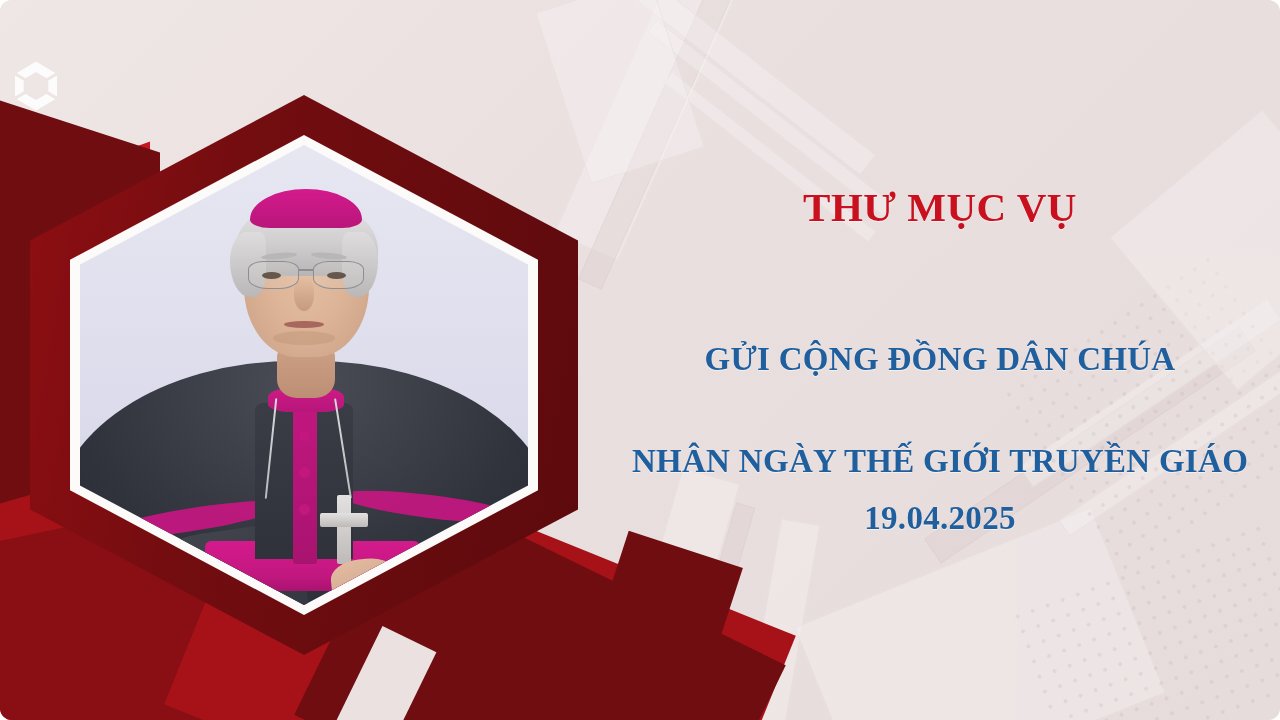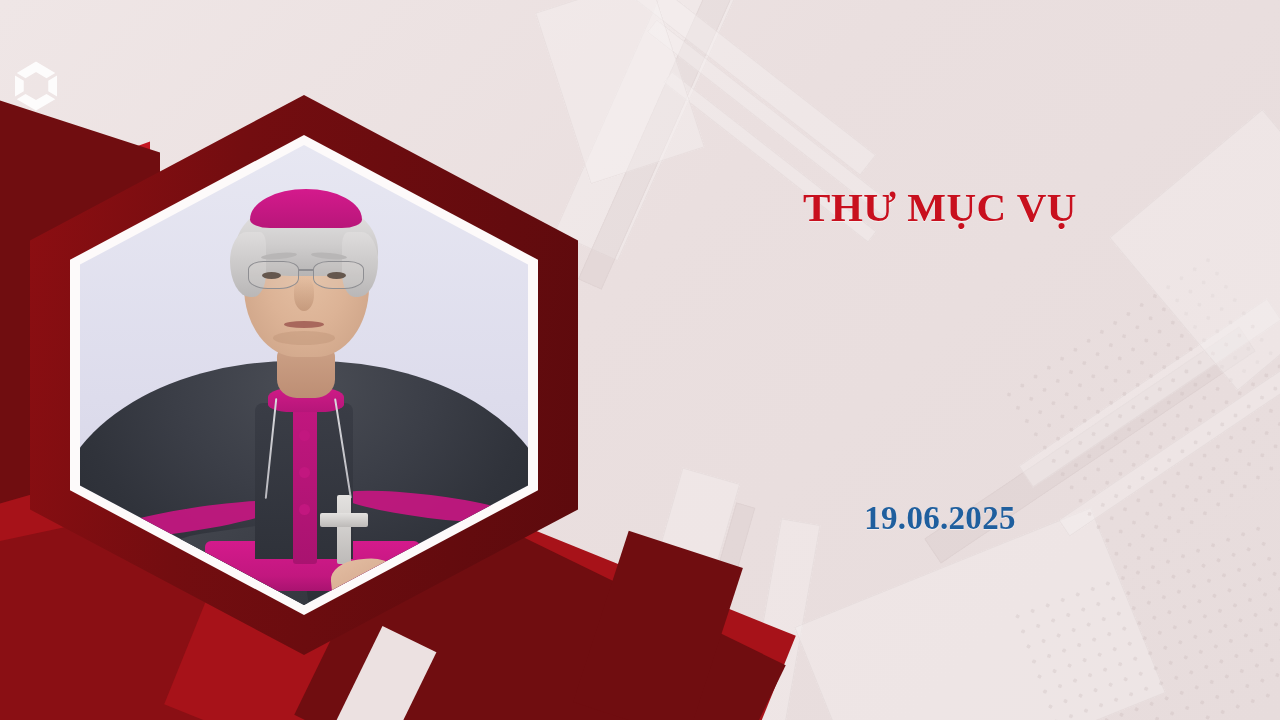--- a/index.html
+++ b/index.html
@@ -7,20 +7,21 @@
   html, body {
     width:1280px; height:720px;
     overflow:hidden;
     font-family:"Liberation Serif", "DejaVu Serif", serif;
   }
   #stage {
     position:relative;
     width:1280px; height:720px;
     background:#ece1e1;
     overflow:hidden;
+    border-radius:12px;
   }
 
   
   .bg-base {
     position:absolute; inset:0;
     background:
       linear-gradient(135deg,#efe6e6 0%, #eadfdf 45%, #e7dcdc 100%);
   }
   .bg-arch { position:absolute; inset:0; opacity:.55; }
   .slab {
@@ -329,16 +330,18 @@
         <div class="p-el cross-v"></div>
         <div class="p-el cross-h"></div>
         <div class="p-el hand"></div>
       </div>
     </div>
   </div>
 
   <div class="text-col">
     <div class="title t1">THƯ MỤC VỤ</div>
 
-    <div class="sub s4">19.06.2025</div>
+    <div class="sub s1">GỬI CỘNG ĐỒNG DÂN CHÚA</div>
+    <div class="sub s3">NHÂN NGÀY THẾ GIỚI TRUYỀN GIÁO</div>
+    <div class="sub s4">19.04.2025</div>
   </div>
 
 </div>
 
 </body></html>

